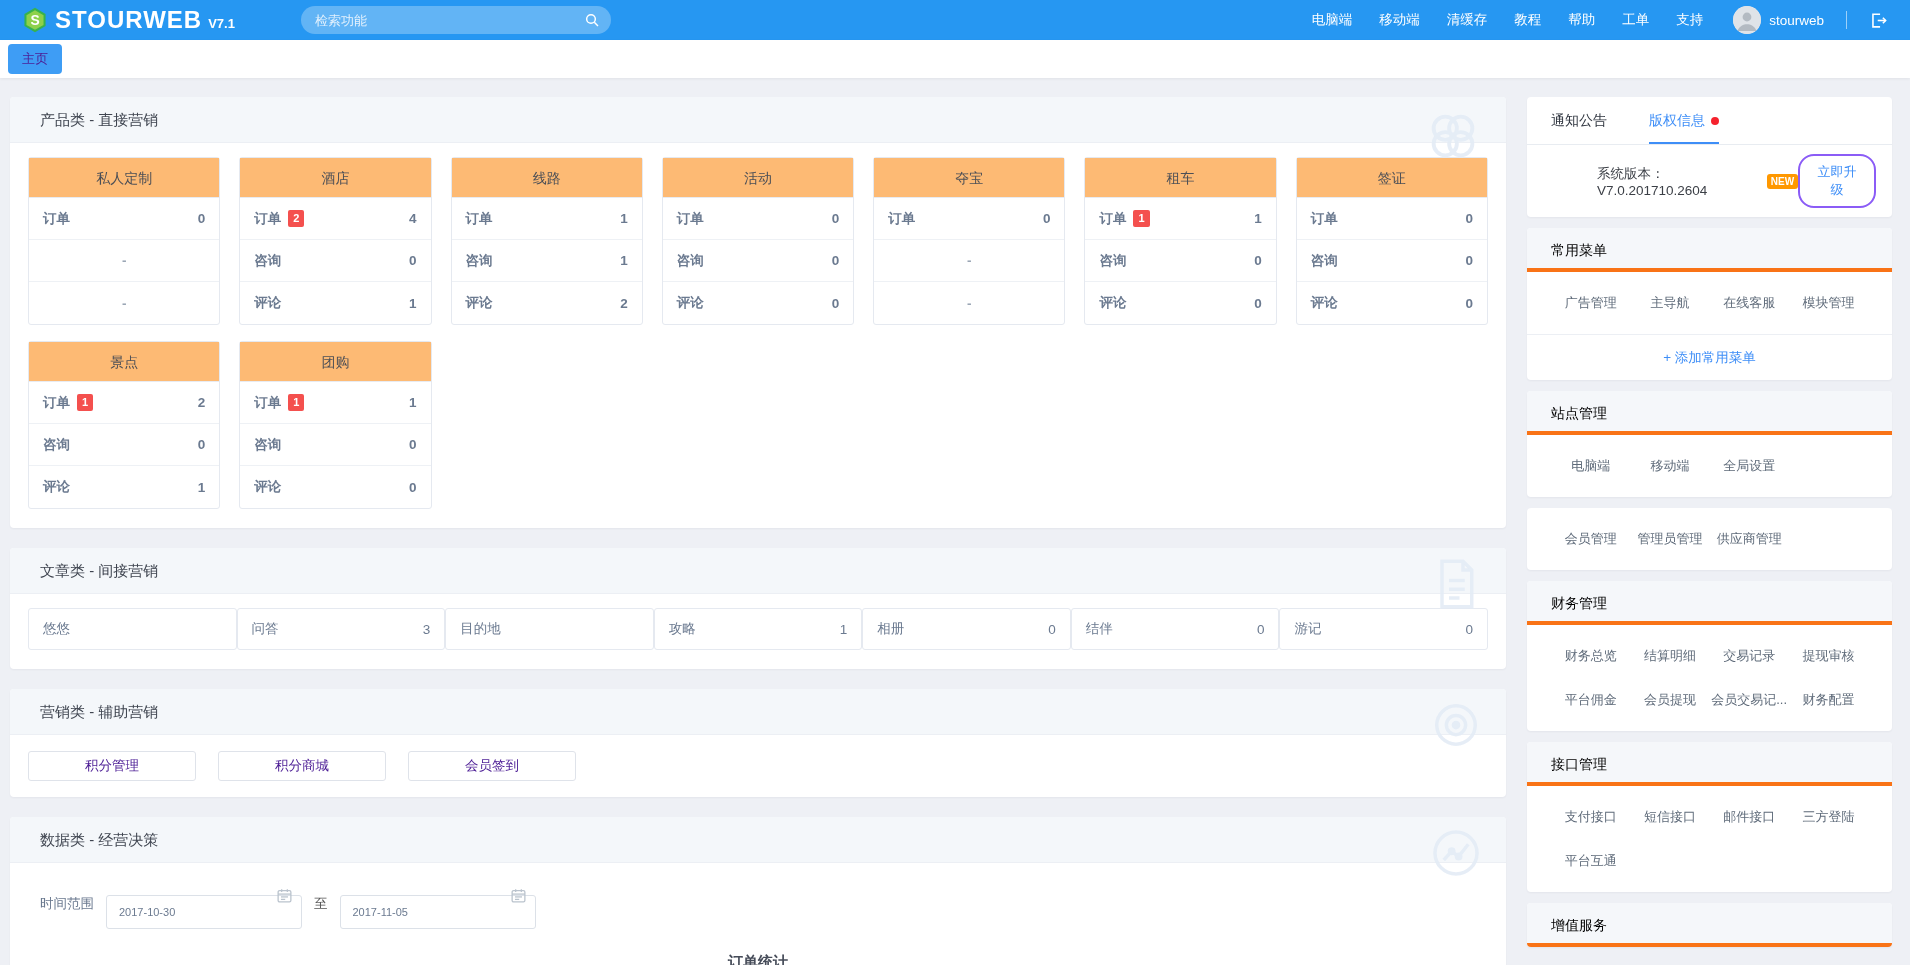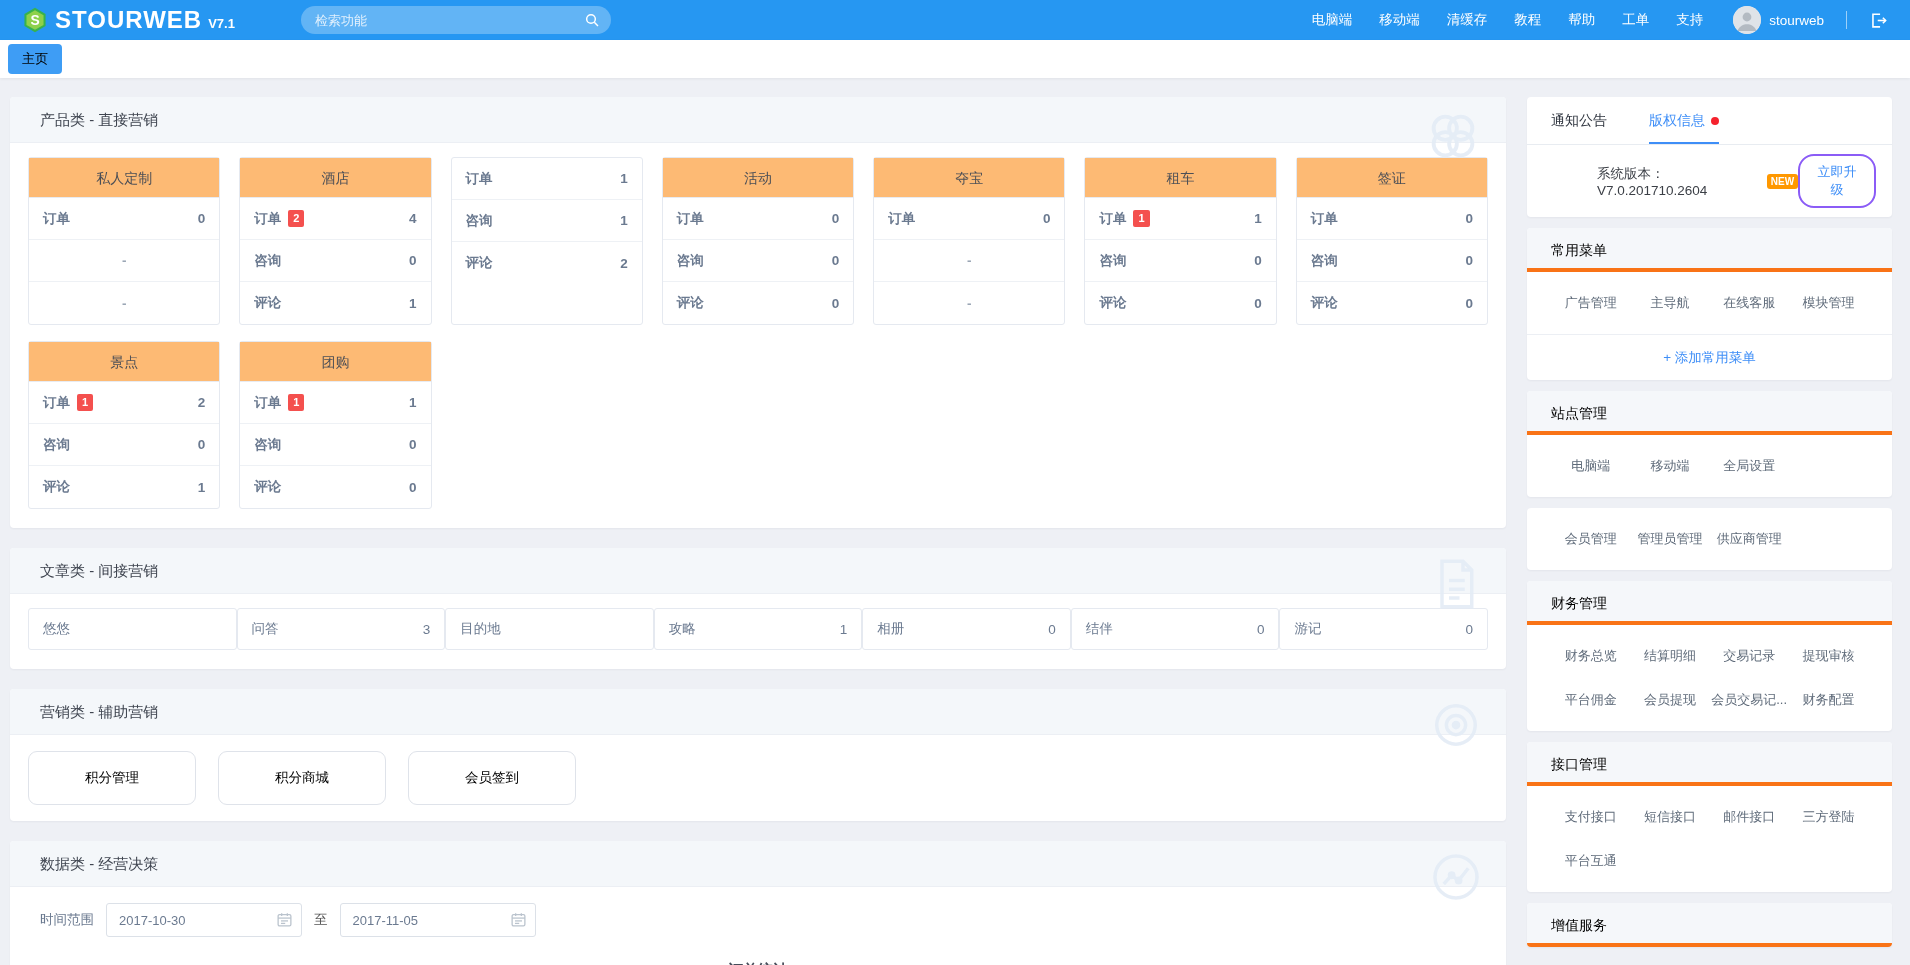--- a/index.html
+++ b/index.html
@@ -18,21 +18,21 @@
   .nav-search input::placeholder { color:#e3f1fd; }
   .nav-search svg { position:absolute; right:11px; top:6px; }
   .nav-right { margin-left:auto; display:flex; align-items:center; color:#fff; font-size:13.5px; }
   .nav-link { margin-left:27px; cursor:pointer; }
   .nav-user { display:flex; align-items:center; margin-left:30px; cursor:pointer; }
   .avatar { width:28px; height:28px; border-radius:50%; background:#e3e7eb; overflow:hidden; margin-right:8px; }
   .nav-divider { width:1px; height:18px; background:rgba(255,255,255,.55); margin:0 22px; }
 
   
   .tabbar { height:38px; background:#fff; box-shadow:0 1px 3px rgba(0,0,0,.06); display:flex; align-items:center; padding-left:8px; }
-  .tab-home { background:#3e9df5; color:#000000; font-size:13px; border:none; border-radius:4px;
+  .tab-home { background:#3e9df5; color:#4c1d95; font-size:13px; border:none; border-radius:4px;
     padding:6px 14px; cursor:pointer; }
 
   
   .wrap { display:flex; align-items:flex-start; }
   .main { width:1496px; margin:19px 0 0 10px; }
   .aside { width:365px; margin:19px 18px 0 21px; }
 
   
   .panel { background:#fff; border-radius:4px; box-shadow:0 1px 2px rgba(31,45,61,.05); margin-bottom:20px; position:relative; }
   .panel-h { height:46px; line-height:46px; padding-left:30px; font-size:15px; color:#3f4550;
@@ -53,28 +53,28 @@
   .badge { display:inline-block; margin-left:7px; background:#f4504e; color:#fff; font-size:11px;
     font-style:normal; line-height:1; padding:3px 5px; border-radius:2px; }
 
   
   .art-grid { display:grid; grid-template-columns:repeat(7,1fr); }
   .art-item { height:42px; border:1px solid #e5e9f0; border-radius:3px; display:flex; align-items:center;
     justify-content:space-between; padding:0 14px; font-size:13.5px; color:#6b7a90; cursor:pointer; }
 
   
   .mk-row { display:flex; gap:22px; padding:16px 18px; }
-  .mk-btn { width:168px; height:54px; background:#fff; border:1px solid #dfe3ea; border-radius:9px;
-    font-size:13.5px; color:#000000; cursor:pointer; }
+  .mk-btn { width:168px; height:30px; background:#fff; border:1px solid #dfe3ea; border-radius:3px;
+    font-size:13.5px; color:#4c1d95; cursor:pointer; }
 
   
   .date-row { display:flex; align-items:center; font-size:13.5px; color:#6b7a90; margin:2px 0 0 12px; }
   .date-box { position:relative; margin-left:12px; }
   .date-box input { width:196px; height:34px; border:1px solid #dcе1e8; border:1px solid #dce1e8; border-radius:3px;
-    padding:0 32px 0 12px; font-size:13px; color:#6b7a90; outline:none; background:#fff; }
+    padding:0 32px 0 12px; font-size:11px; color:#6b7a90; outline:none; background:#fff;margin-top:16px; }
   .date-box svg { position:absolute; right:9px; top:8px; }
   .to-label { margin-left:12px; color:#555; }
   .chart-title { text-align:center; font-size:15px; font-weight:bold; color:#464c59; margin-top:24px; }
 
   
   .scard { background:#fff; border-radius:4px; box-shadow:0 1px 2px rgba(31,45,61,.05); margin-bottom:11px; overflow:hidden; }
   .stabs { display:flex; border-bottom:1px solid #e8ecf1; height:48px; align-items:center; padding:0 24px; }
   .stab { font-size:14px; color:#303640; margin-right:42px; height:100%; display:flex; align-items:center; position:relative; cursor:pointer; }
   .stab.active { color:#3e8ef7; }
   .stab.active::after { content:""; position:absolute; left:0; right:0; bottom:0; height:2px; background:#3e8ef7; }
@@ -189,20 +189,21 @@
                 <span>0</span>
               </div>
             <div class="crow">
                 <span class="lab">
                   <span>评论</span>
                 </span>
                 <span>1</span>
               </div>
           </div>
           <div class="card">
+            <div class="card-h">线路</div>
             <div class="crow">
                 <span class="lab">
                   <span>订单</span>
                 </span>
                 <span>1</span>
               </div>
             <div class="crow">
                 <span class="lab">
                   <span>咨询</span>
                 </span>

